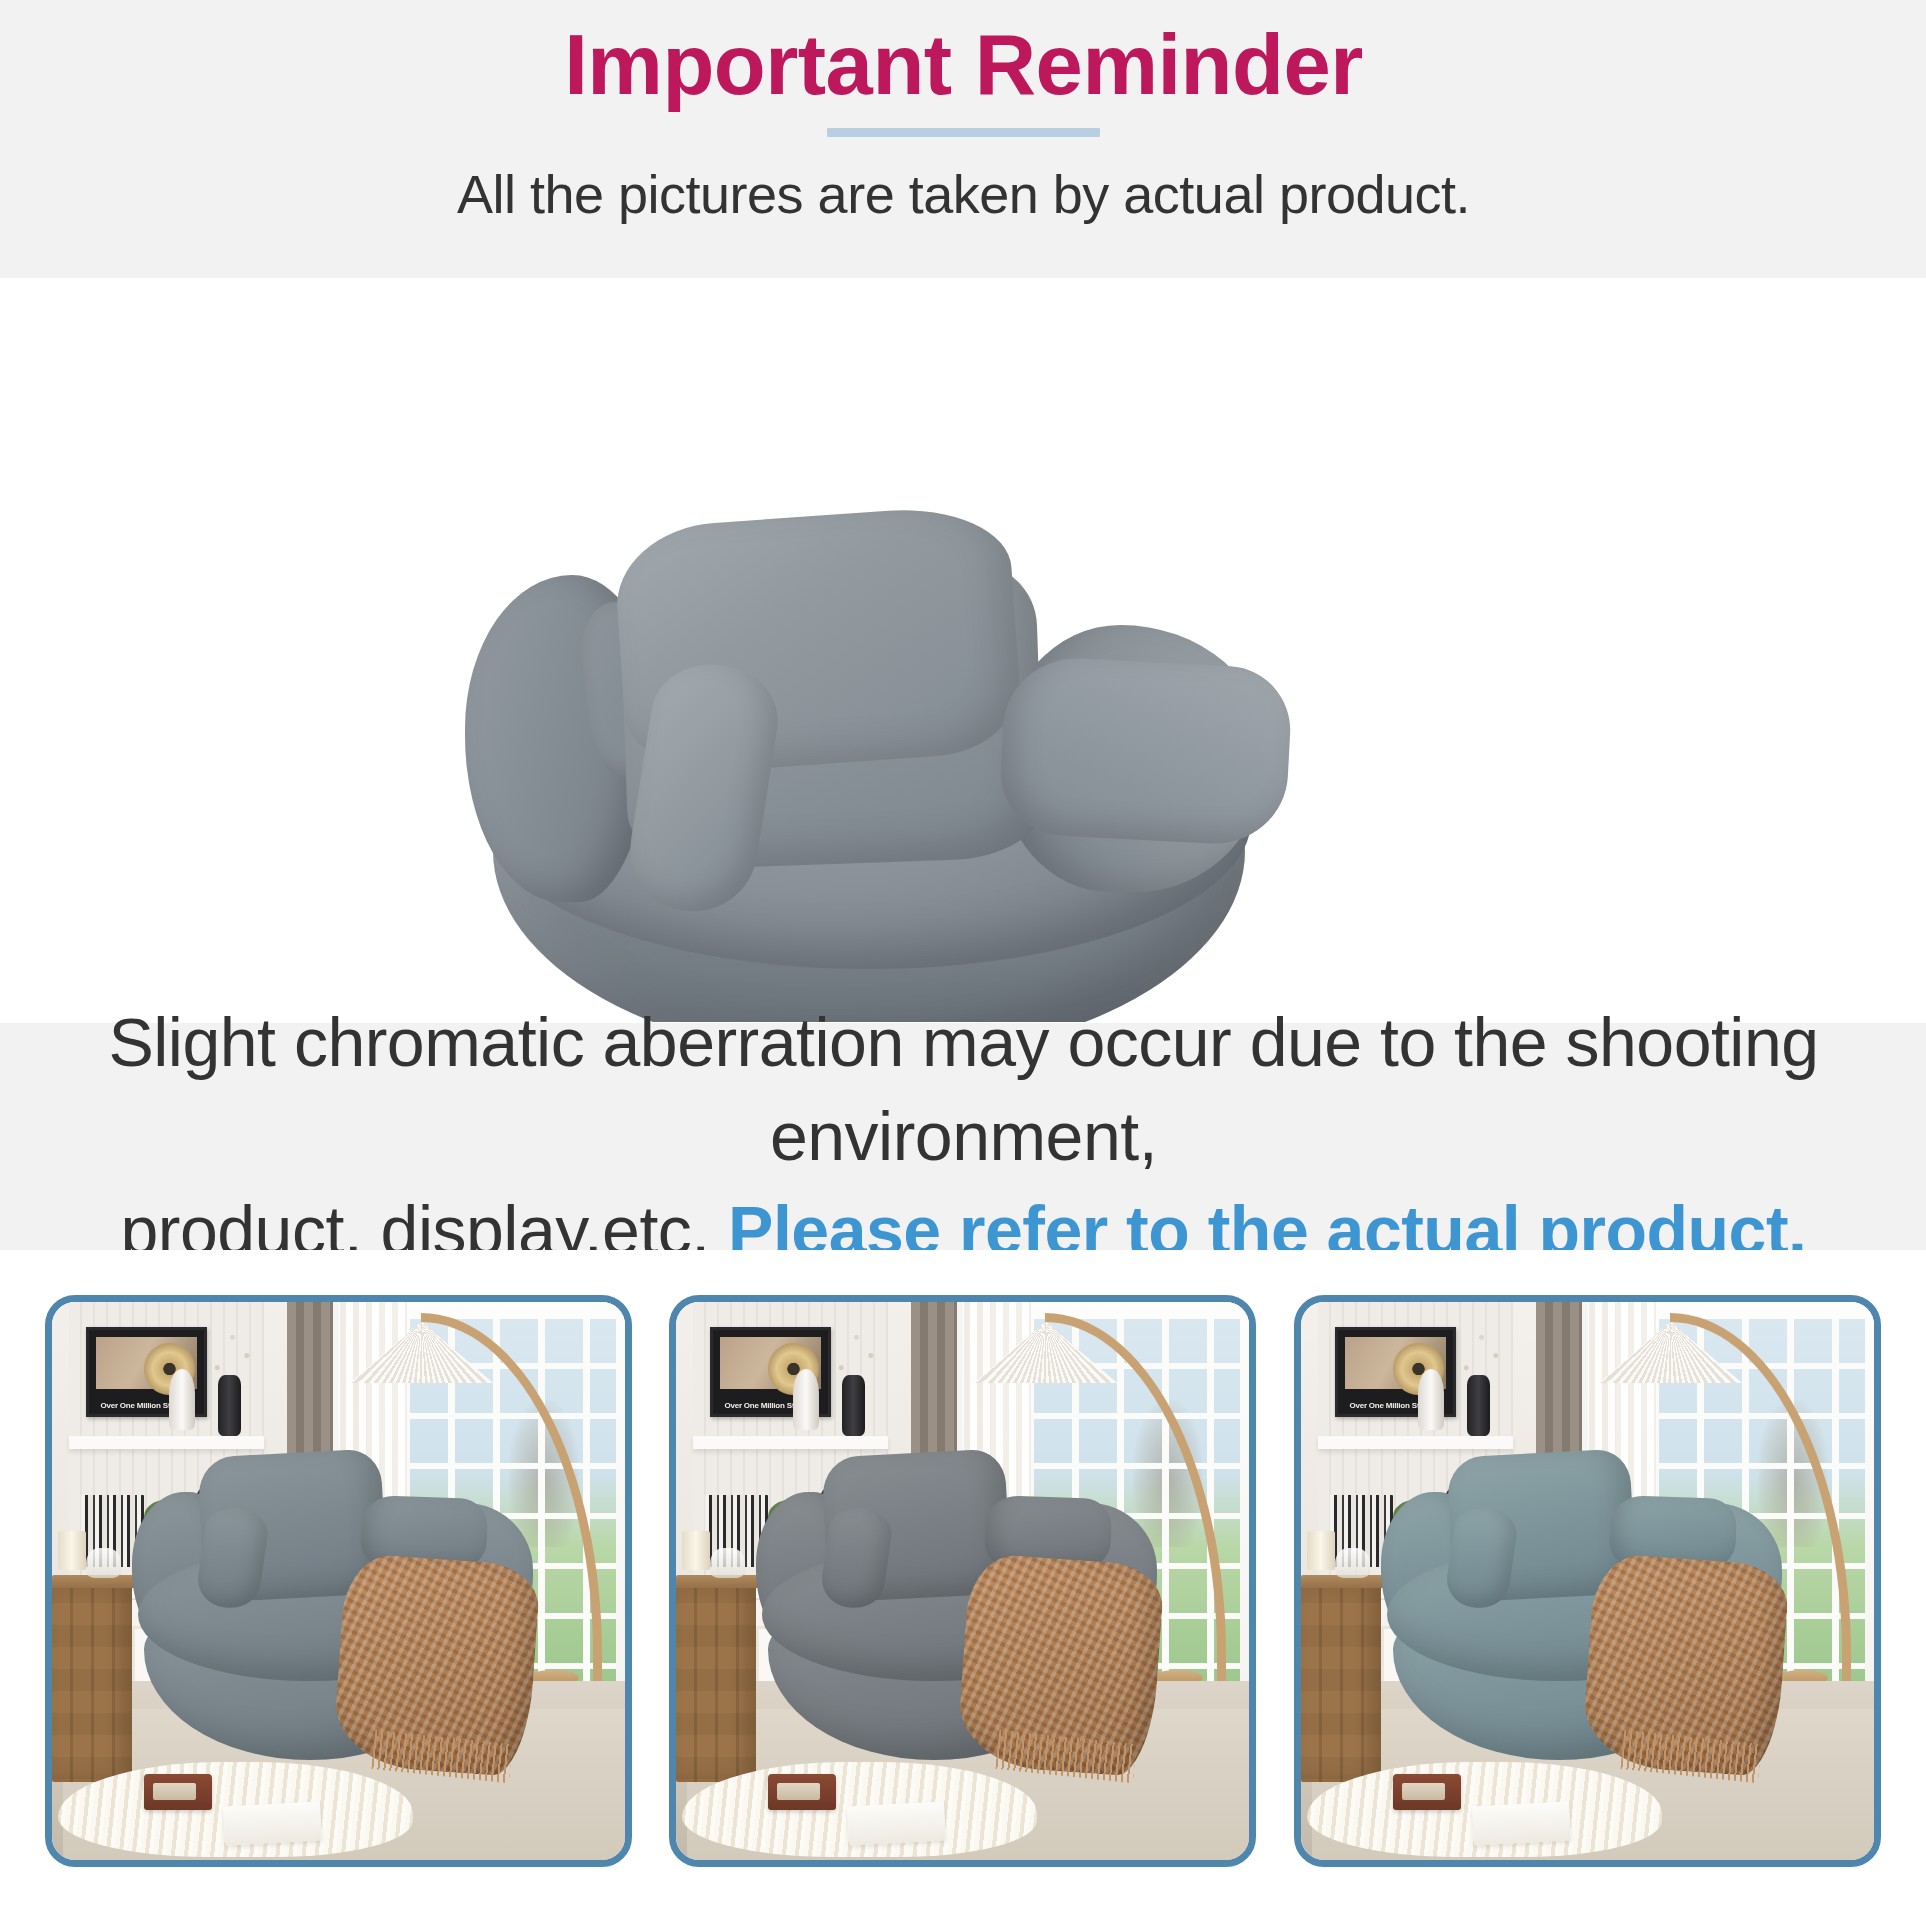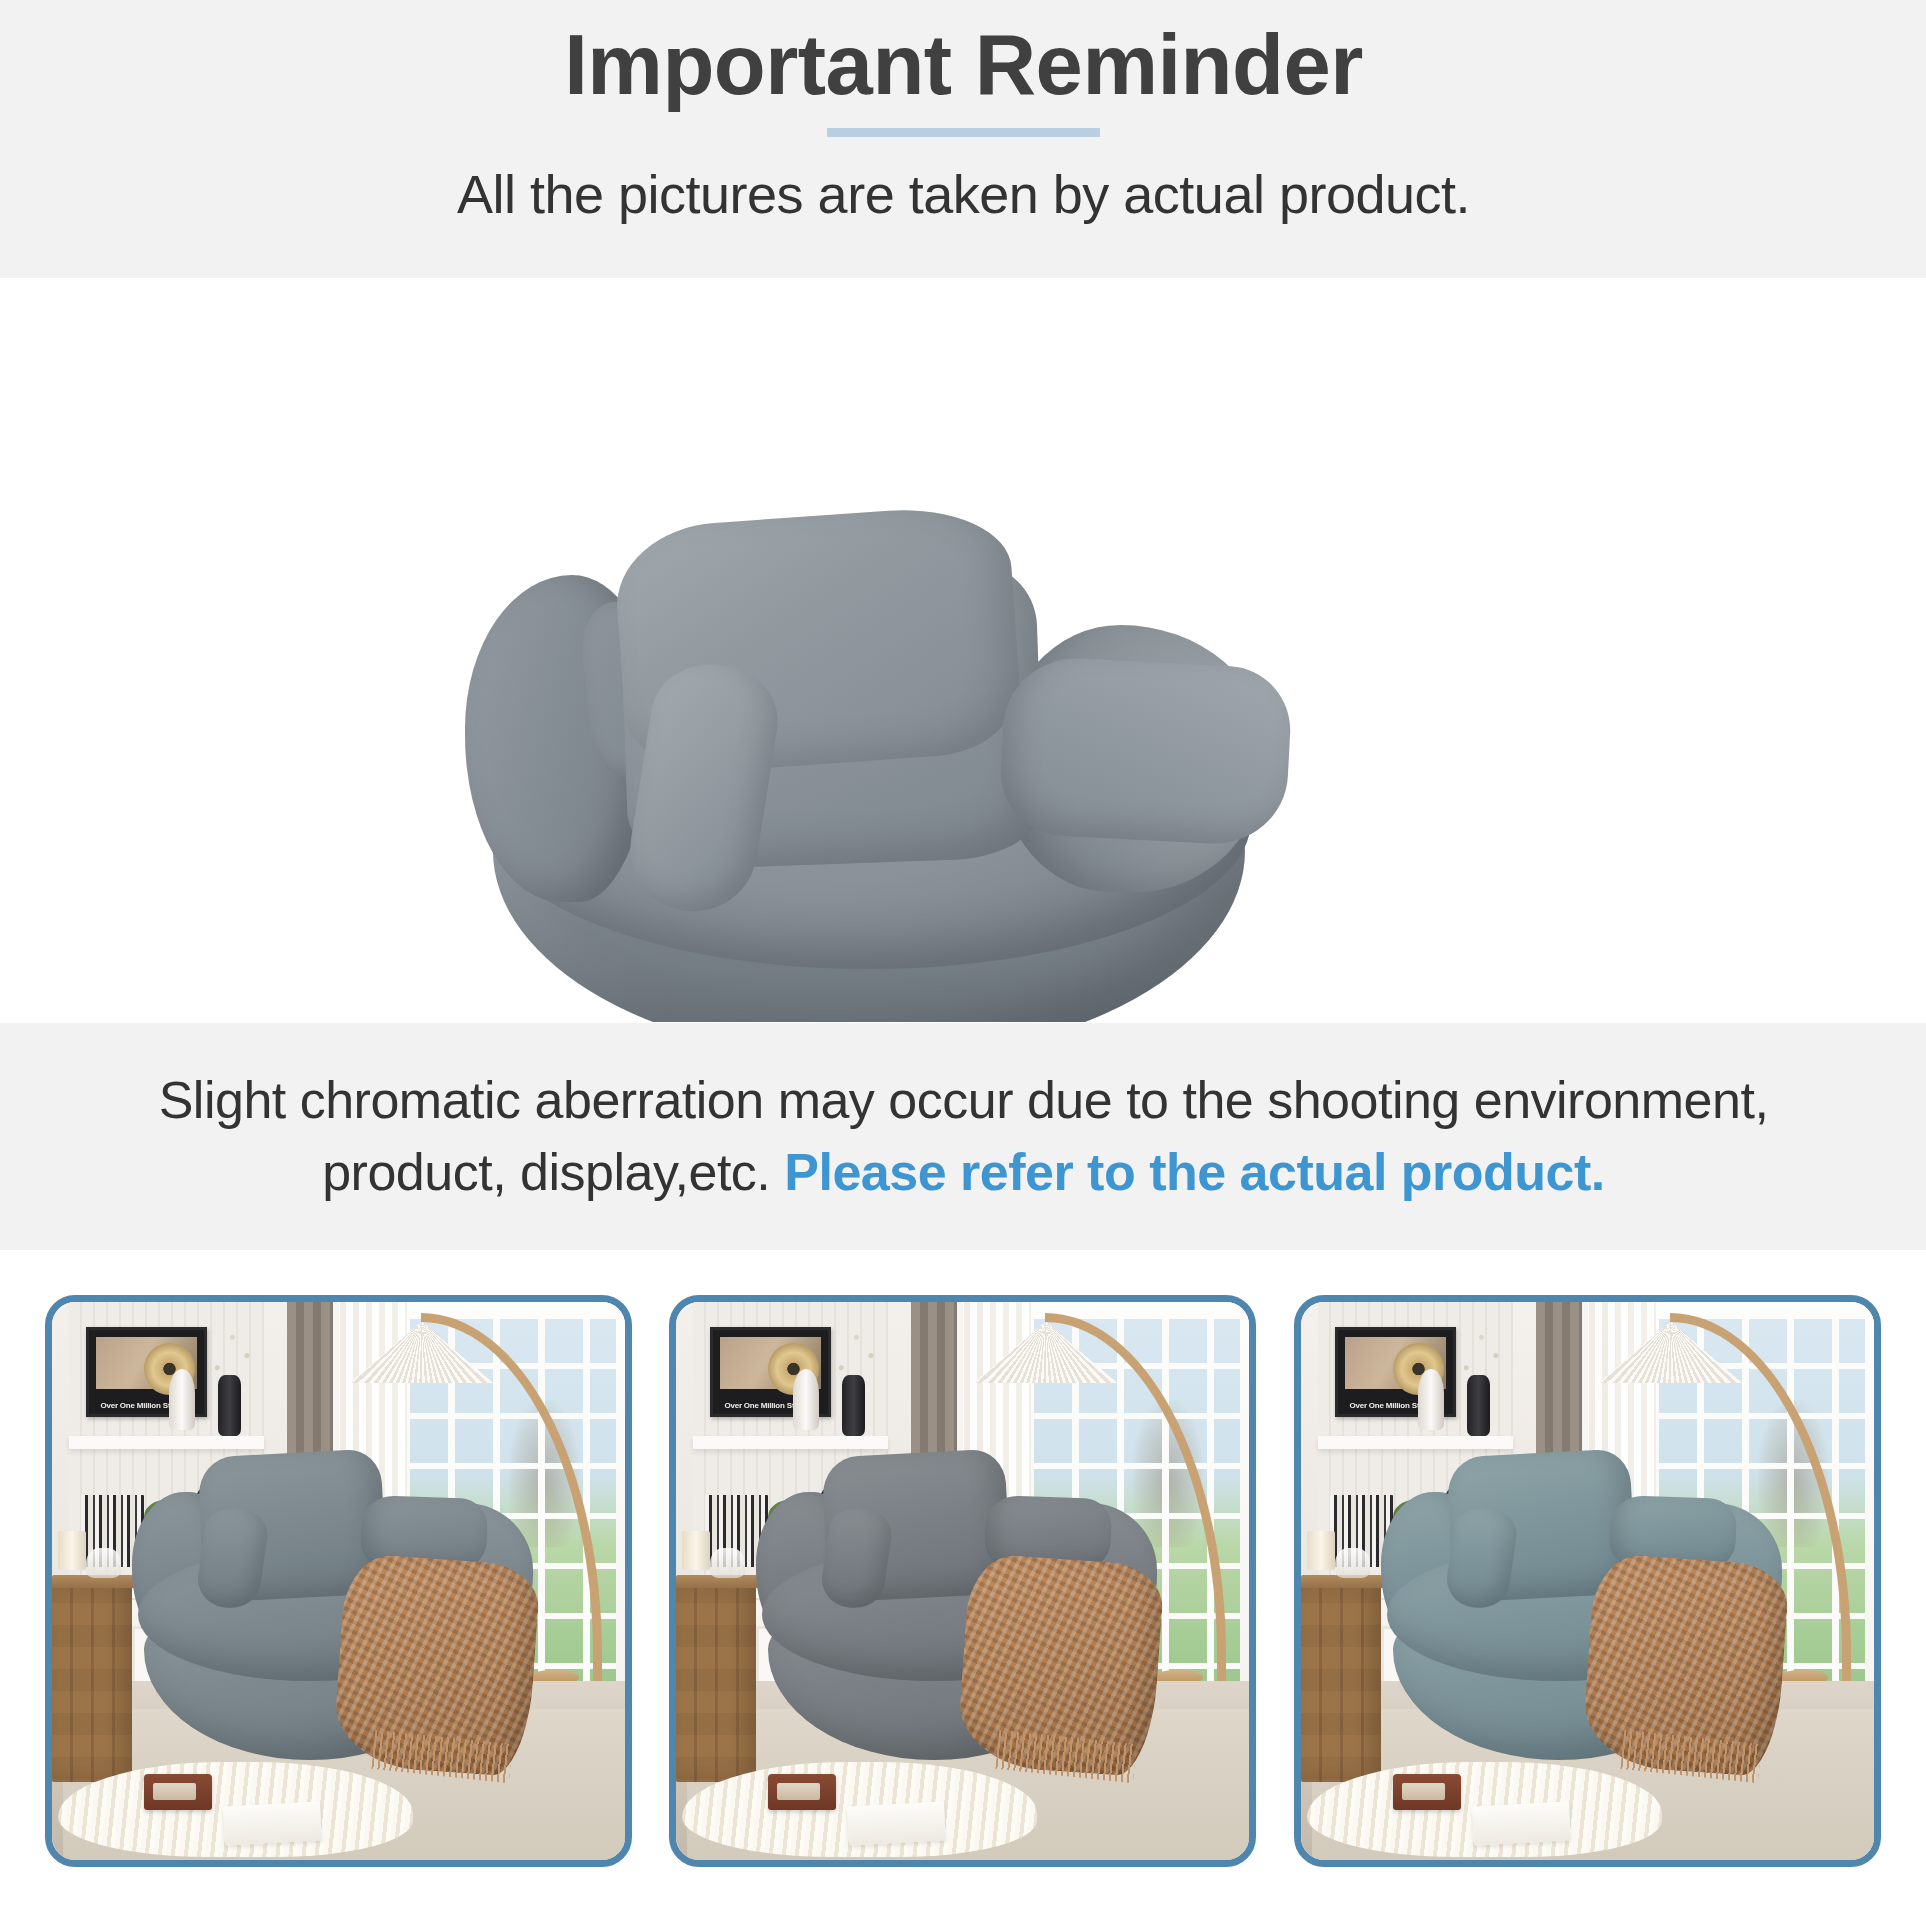--- a/index.html
+++ b/index.html
@@ -16,21 +16,21 @@
     position: absolute; left: 0; top: 0;
     width: 1927px; height: 278px;
     background: #f2f2f2;
     display: flex; flex-direction: column;
     align-items: center; justify-content: flex-start;
   }
   .header-title {
     margin-top: 16px;
     font-size: 85px;
     font-weight: bold;
-    color: #404040;
+    color: #be185d;
     letter-spacing: -0.5px;
     line-height: 1.15;
   }
   .header-divider {
     width: 273px; height: 9px;
     background: #b9cfe1;
     margin-top: 14px;
     border-radius: 1px;
   }
   .header-subtitle {
@@ -148,21 +148,21 @@
 
   
   .disclaimer-band {
     position: absolute; left: 0; top: 1023px;
     width: 1927px; height: 228px;
     background: #f2f2f2;
     display: flex; flex-direction: column;
     align-items: center; justify-content: center;
   }
   .disclaimer-line {
-    font-size: 52px;
+    font-size: 68px;
     color: #333333;
     line-height: 1.38;
     text-align: center;
     letter-spacing: -0.5px;
   }
   .disclaimer-accent { color: #3d96d2; font-weight: bold; margin-top: 27px; }
 
   
   .thumb-row {
     position: absolute; left: 0; top: 1250px;

